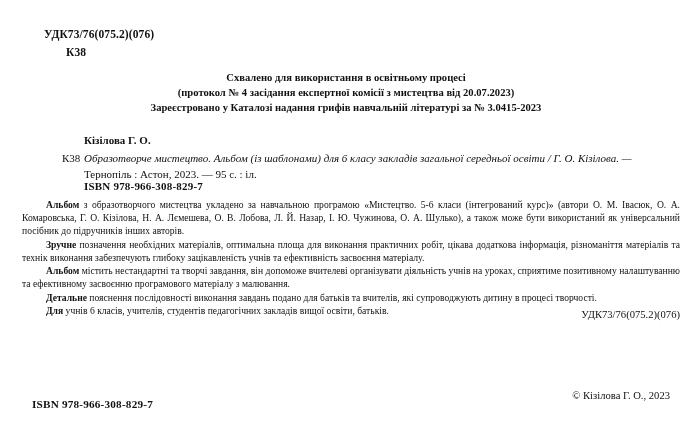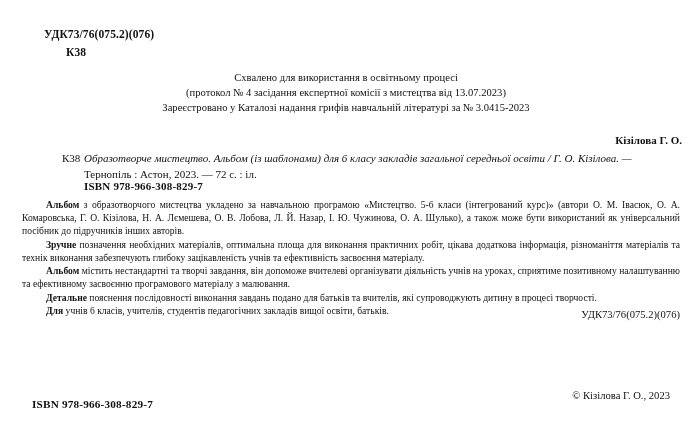--- a/index.html
+++ b/index.html
@@ -39,39 +39,38 @@
   }
 
   
   .approval {
     position: absolute;
     left: 0;
     right: 8px;
     top: 70px;
     text-align: center;
     font-size: 10.6px;
-    font-weight: normal;
+    font-weight: bold;
     line-height: 1.42;
   }
   .approval div { white-space: nowrap; }
 
   
   .bib {
     position: absolute;
     left: 62px;
     right: 18px;
     top: 132px;
     font-size: 11px;
     line-height: 1.52;
   }
   .bib-author {
     font-weight: bold;
     margin-left: 22px;
     font-size: 11px;
-    text-align: right;
   }
   .bib-row {
     display: flex;
     align-items: flex-start;
     margin-top: 1px;
   }
   .bib-cipher {
     width: 22px;
     flex: 0 0 22px;
     font-size: 11px;
@@ -144,31 +143,31 @@
 
 <div class="page">
 
   <div class="udk-top">
     <span>УДК73/76(075.2)(076)</span>
     <span class="cipher">К38</span>
   </div>
 
   <div class="approval">
     <div>Схвалено для використання в освітньому процесі</div>
-    <div>(протокол № 4 засідання експертної комісії з мистецтва від 13.07.2023)</div>
+    <div>(протокол № 4 засідання експертної комісії з мистецтва від 20.07.2023)</div>
     <div>Зареєстровано у Каталозі надання грифів навчальній літературі за № 3.0415-2023</div>
   </div>
 
   <div class="bib">
     <div class="bib-author">Кізілова Г. О.</div>
     <div class="bib-row">
       <div class="bib-cipher">К38</div>
       <div class="bib-desc">Образотворче мистецтво. Альбом (із шаблонами) для 6 класу закладів загальної середньої освіти / Г. О. Кізілова. —</div>
     </div>
-    <div class="bib-imprint">Тернопіль : Астон, 2023. — 72 с. : іл.</div>
+    <div class="bib-imprint">Тернопіль : Астон, 2023. — 95 с. : іл.</div>
   </div>
 
   <div class="isbn-top">ISBN 978-966-308-829-7</div>
 
   <div class="body">
     <p><b>Альбом</b><span> з образотворчого мистецтва укладено за навчальною програмою «Мистецтво. 5-6 класи (інтегрований курс)» (автори О. М. Івасюк, О. А. Комаровська, Г. О. Кізілова, Н. А. Лємешева, О. В. Лобова, Л. Й. Назар, І. Ю. Чужинова, О. А. Шулько),  а також може бути використаний як універсальний посібник до підручників інших авторів.</span></p>
     <p><b>Зручне</b><span> позначення необхідних матеріалів, оптимальна площа для виконання практичних робіт, цікава додаткова інформація, різноманіття матеріалів та технік виконання забезпечують глибоку зацікавленість учнів та ефективність засвоєння матеріалу.</span></p>
     <p><b>Альбом</b><span> містить нестандартні та творчі завдання, він допоможе вчителеві організувати діяльність учнів на уроках, сприятиме позитивному налаштуванню та ефективному засвоєнню програмового матеріалу з малювання.</span></p>
     <p><b>Детальне</b><span> пояснення послідовності виконання завдань подано для батьків та вчителів, які супроводжують дитину в процесі творчості.</span></p>
     <p><b>Для</b><span> учнів 6 класів, учителів, студентів педагогічних закладів вищої освіти, батьків.</span></p>

